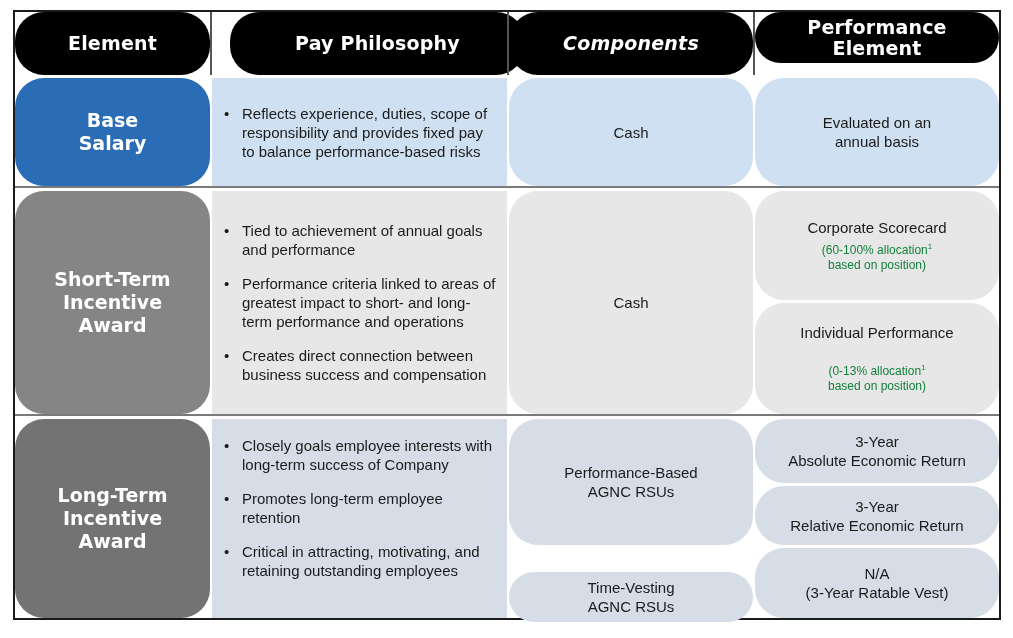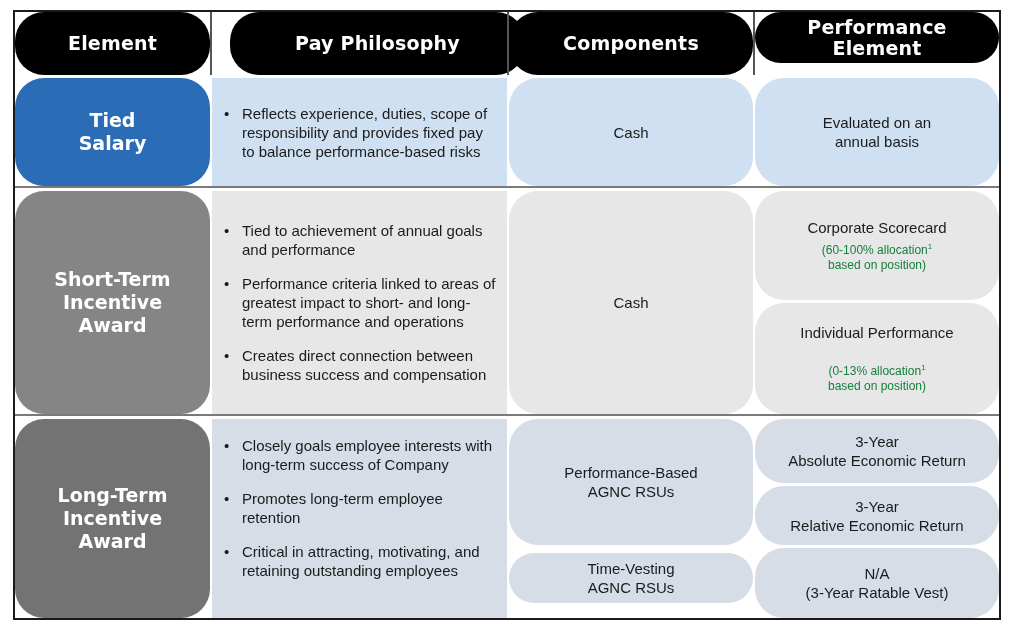--- a/index.html
+++ b/index.html
@@ -32,37 +32,37 @@
 <body>
 
 <div class="table">
 
   <div class="cell hdr" style="left:0;top:0;width:195px;height:63px;">
     <span>Element</span>
   </div>
   <div class="cell hdr" style="left:197px;top:0;width:295px;height:63px;margin-left:18px;">
     <span>Pay Philosophy</span>
   </div>
-  <div class="cell hdr" style="left:494px;top:0;width:244px;height:63px;">
+  <div class="cell hdr" style="left:494px;top:0;width:244px;height:63px;font-style:italic;">
     <span>Components</span>
   </div>
   <div class="cell hdr" style="left:740px;top:0;width:244px;height:51px;">
     <div class="stack">
       <span>Performance</span>
       <span>Element</span>
     </div>
   </div>
   <div class="vline" style="left:195px;top:0;height:63px;background:#555;"></div>
   <div class="vline" style="left:492px;top:0;height:63px;background:#555;"></div>
   <div class="vline" style="left:738px;top:0;height:63px;background:#555;"></div>
   <div class="hline" style="left:0;top:63px;width:984px;"></div>
 
   <div class="cell el" style="left:0;top:66px;width:195px;height:108px;background:#2b6cb7;">
     <div class="stack">
-      <span>Tied</span>
+      <span>Base</span>
       <span>Salary</span>
     </div>
   </div>
   <div class="bullets" style="left:197px;top:66px;width:295px;height:108px;background:#cfe0f2;">
     <div class="bullet">
       <span class="dot">•</span>
       <span>Reflects experience, duties, scope of responsibility and provides fixed pay to balance performance-based risks</span>
     </div>
   </div>
   <div class="cell txt" style="left:494px;top:66px;width:244px;height:108px;background:#cfe0f2;">
@@ -144,21 +144,21 @@
       <span>Critical in attracting, motivating, and retaining outstanding employees</span>
     </div>
   </div>
   <div class="cell txt" style="left:494px;top:407px;width:244px;height:126px;background:#d6dde6;">
     <div class="stack">
       <span>Performance-Based</span>
       <span>AGNC RSUs</span>
     </div>
   </div>
   <div class="hline" style="left:494px;top:533px;width:490px;"></div>
-  <div class="cell txt" style="left:494px;top:541px;width:244px;height:50px;background:#d6dde6;">
+  <div class="cell txt" style="left:494px;top:560px;width:244px;height:50px;background:#d6dde6;">
     <div class="stack">
       <span>Time-Vesting</span>
       <span>AGNC RSUs</span>
     </div>
   </div>
   <div class="cell txt" style="left:740px;top:407px;width:244px;height:64px;background:#d6dde6;">
     <div class="stack">
       <span>3-Year</span>
       <span>Absolute Economic Return</span>
     </div>

